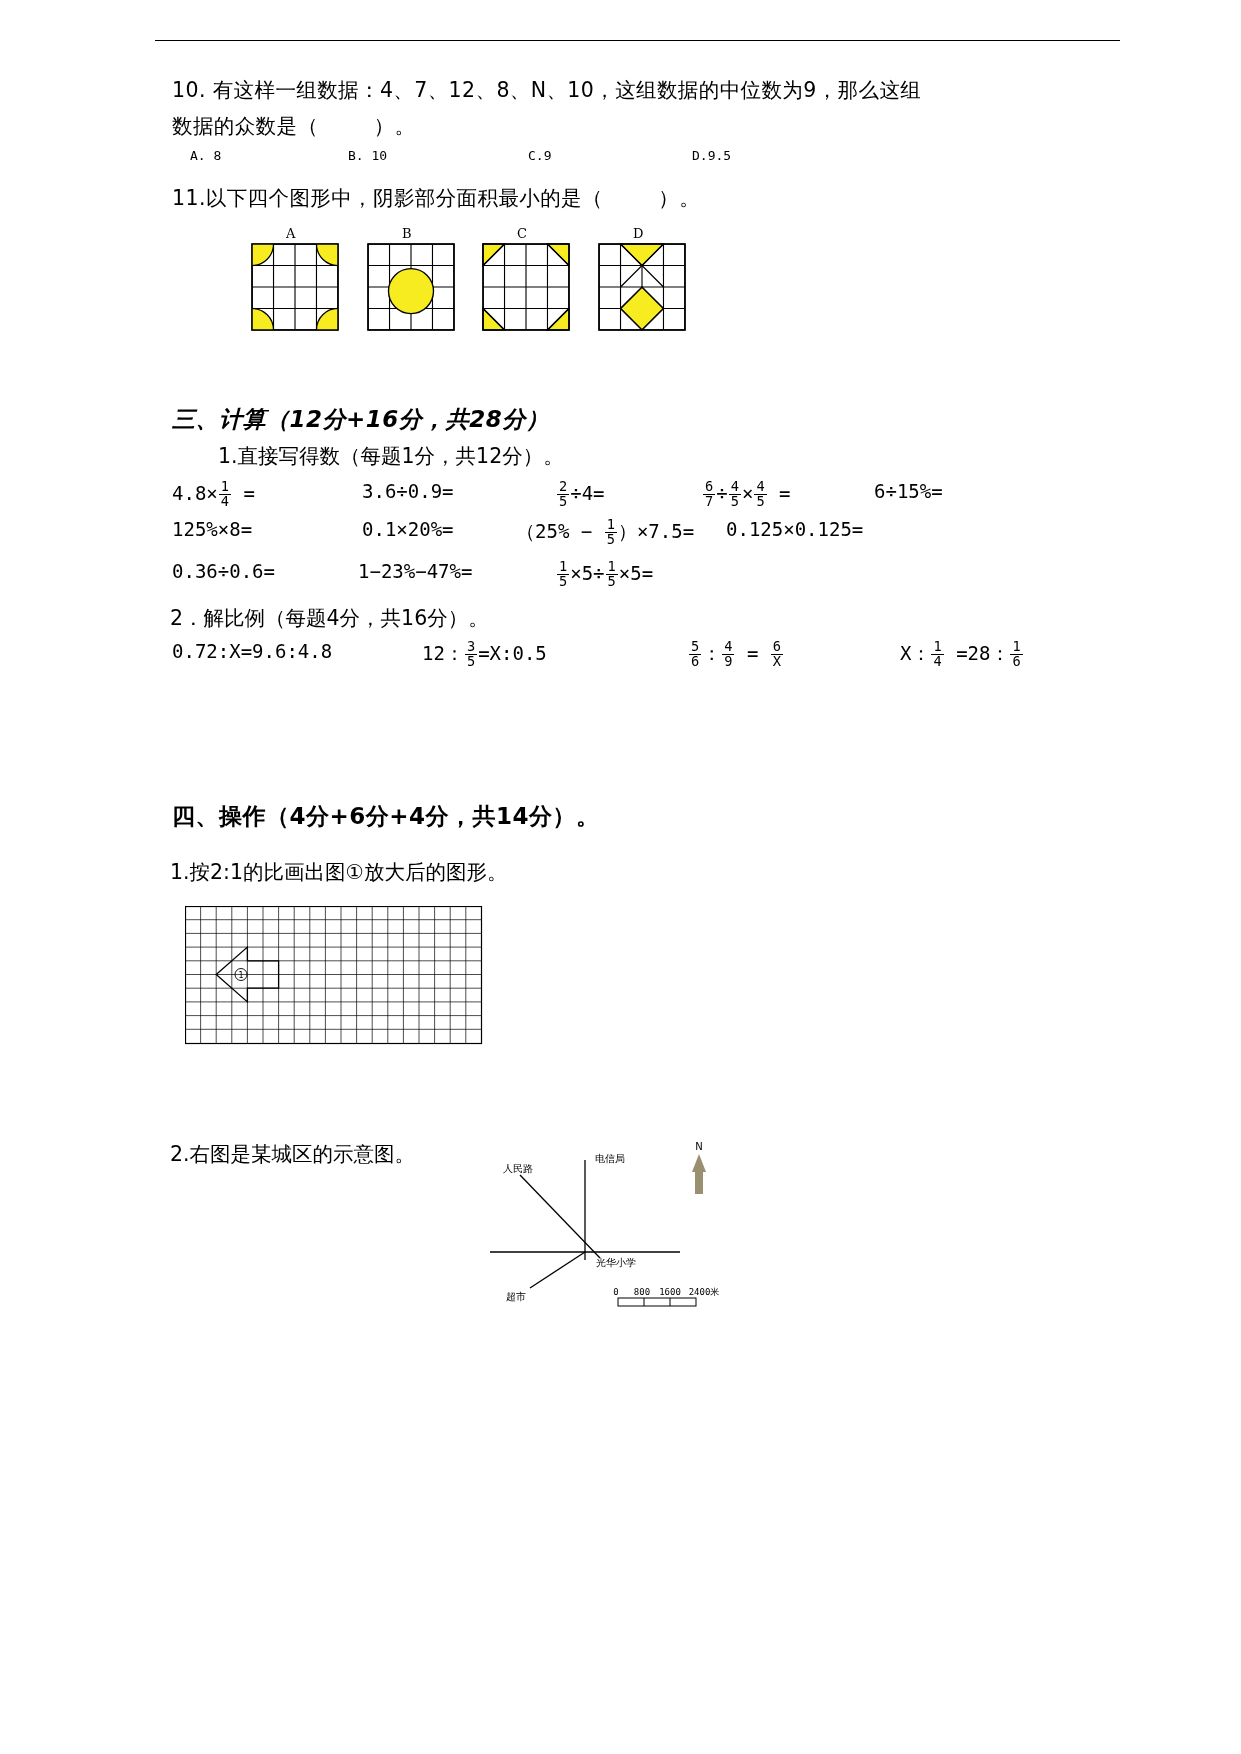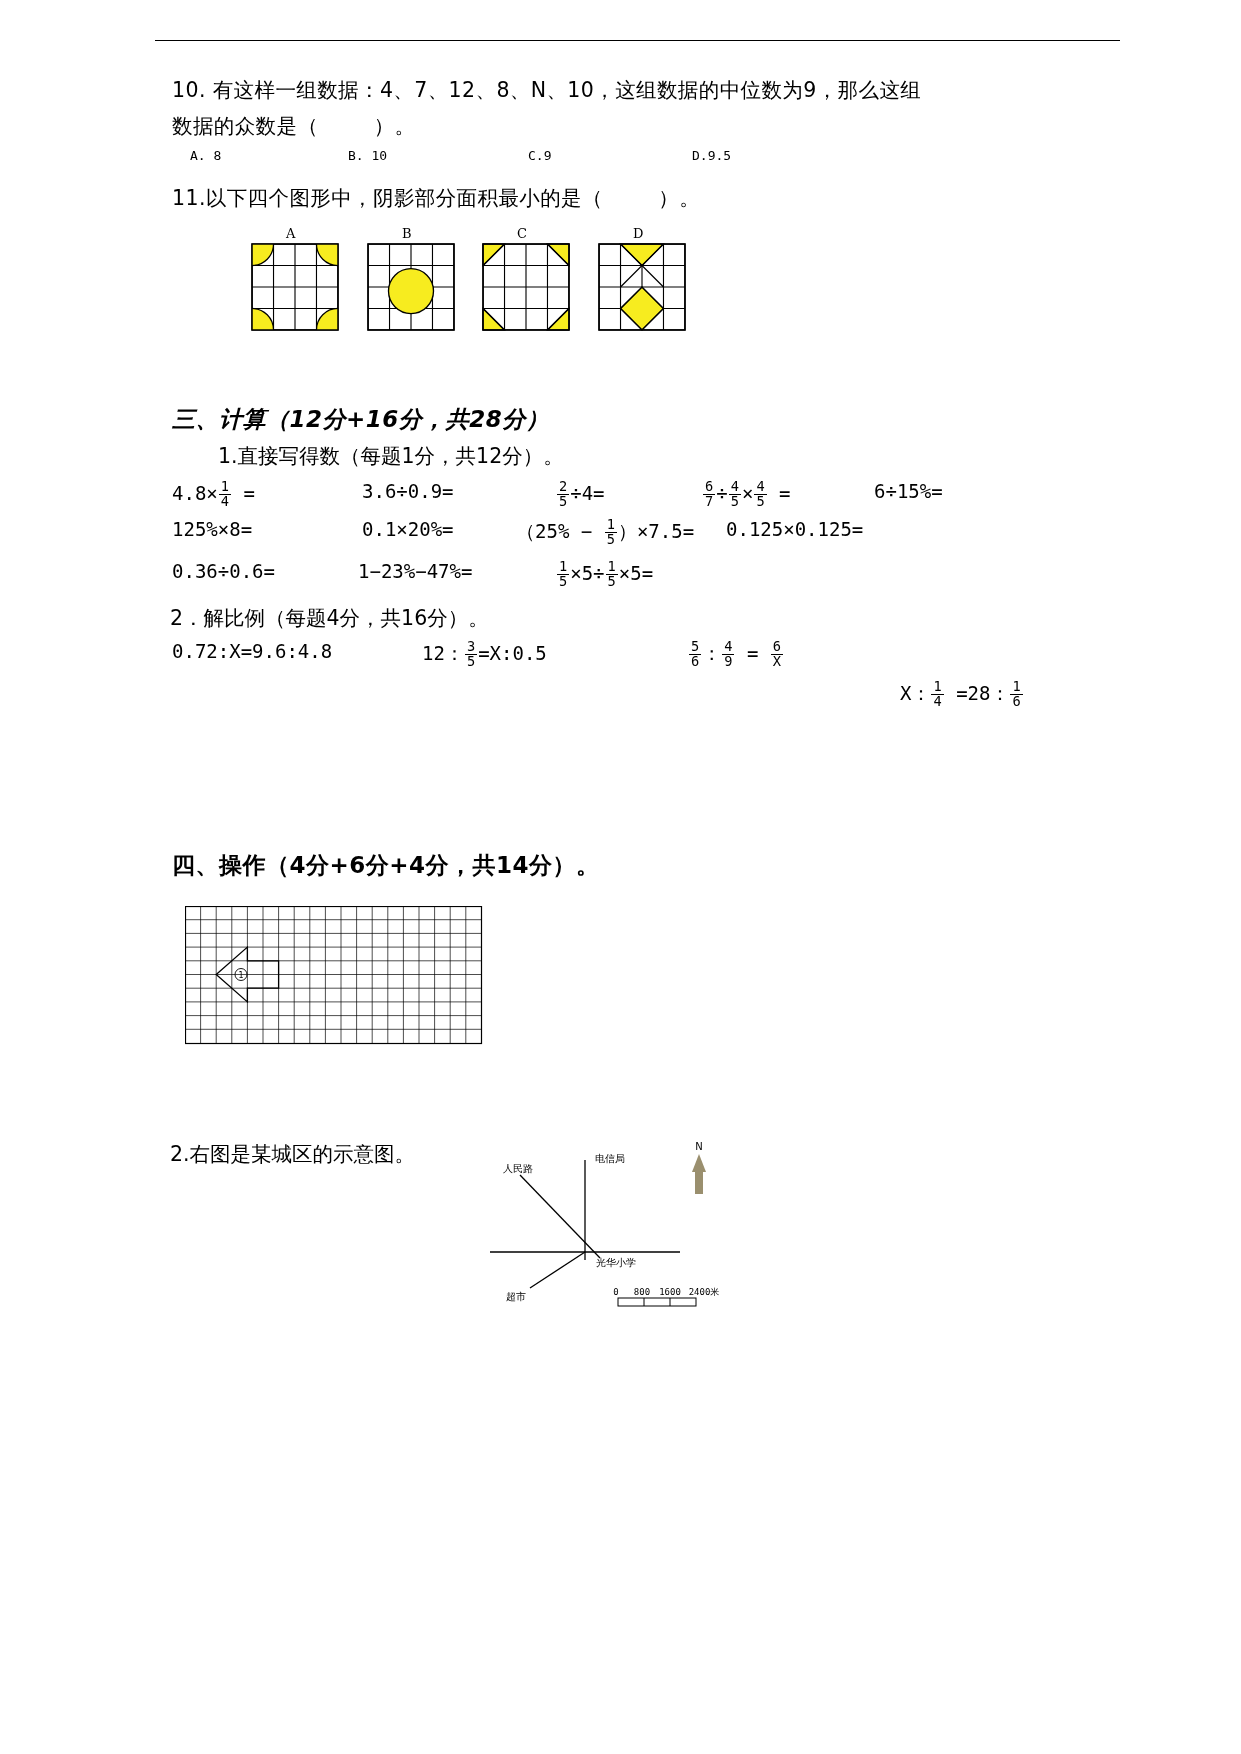--- a/index.html
+++ b/index.html
@@ -139,23 +139,24 @@
 
   <div class="txt calc mono" style="left:172px;top:560px;">0.36÷0.6=</div>
   <div class="txt calc mono" style="left:358px;top:560px;">1−23%−47%=</div>
   <div class="txt calc mono" style="left:556px;top:560px;"><span class="fr"><span class="n">1</span><span class="d">5</span></span>×5÷<span class="fr"><span class="n">1</span><span class="d">5</span></span>×5=</div>
 
   <div class="txt sub" style="left:170px;top:604px;">2．解比例（每题4分，共16分）。</div>
 
   <div class="txt calc mono" style="left:172px;top:640px;">0.72:X=9.6:4.8</div>
   <div class="txt calc mono" style="left:422px;top:640px;">12：<span class="fr"><span class="n">3</span><span class="d">5</span></span>=X:0.5</div>
   <div class="txt calc mono" style="left:688px;top:640px;"><span class="fr"><span class="n">5</span><span class="d">6</span></span>：<span class="fr"><span class="n">4</span><span class="d">9</span></span> = <span class="fr"><span class="n">6</span><span class="d">X</span></span></div>
-  <div class="txt calc mono" style="left:900px;top:640px;margin-top:40px;">X：<span class="fr"><span class="n">1</span><span class="d">4</span></span> =28：<span class="fr"><span class="n">1</span><span class="d">6</span></span></div>
-
-  <div class="txt hd" style="left:172px;top:850px;">四、操作（4分+6分+4分，共14分）。</div>
+  <div class="txt calc mono" style="left:900px;top:640px;">X：<span class="fr"><span class="n">1</span><span class="d">4</span></span> =28：<span class="fr"><span class="n">1</span><span class="d">6</span></span></div>
+
+  <div class="txt hd" style="left:172px;top:801px;">四、操作（4分+6分+4分，共14分）。</div>
+  <div class="txt sub" style="left:170px;top:858px;">1.按2:1的比画出图①放大后的图形。</div>
 
   <div class="figwrap" style="left:185px;top:906px;">
     <svg width="300" height="140" viewBox="0 0 300 140">
       <rect x="0.5" y="0.5" width="296" height="137" fill="#fff" stroke="#000" stroke-width="1.2"></rect>
       <g stroke="#000" stroke-width="0.7">
         <line x1="15.6" y1="0.5" x2="15.6" y2="137.5"></line>
           <line x1="31.2" y1="0.5" x2="31.2" y2="137.5"></line>
         <line x1="46.8" y1="0.5" x2="46.8" y2="137.5"></line>
           <line x1="62.4" y1="0.5" x2="62.4" y2="137.5"></line>
         <line x1="78" y1="0.5" x2="78" y2="137.5"></line>

